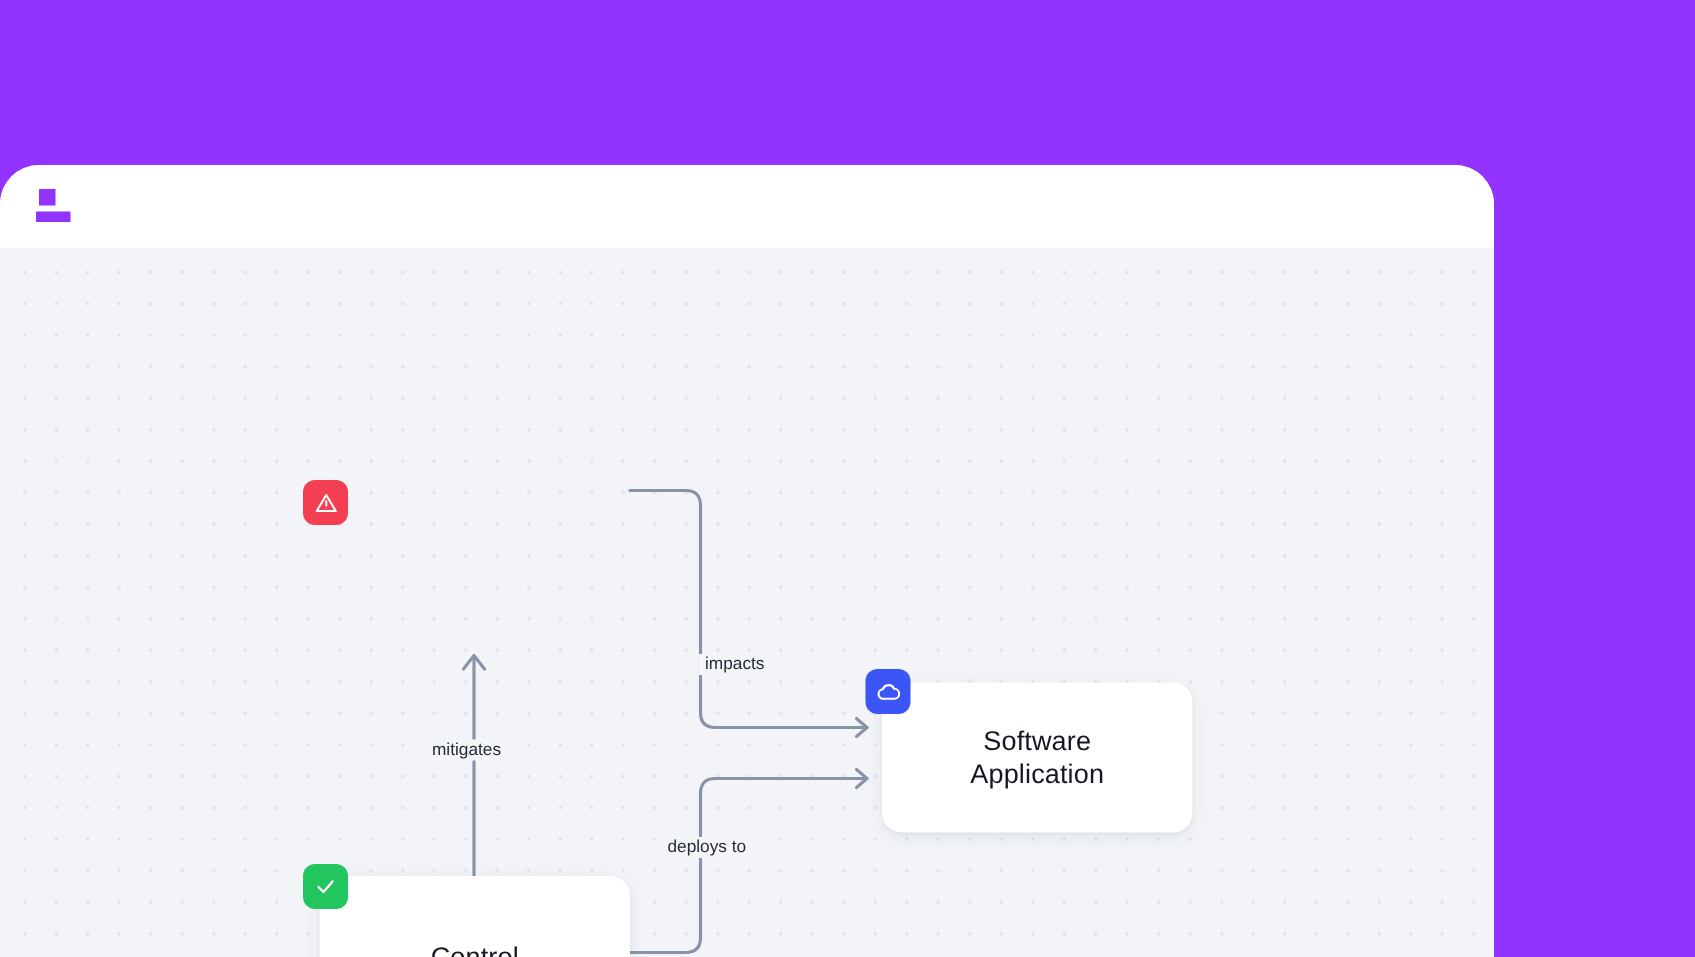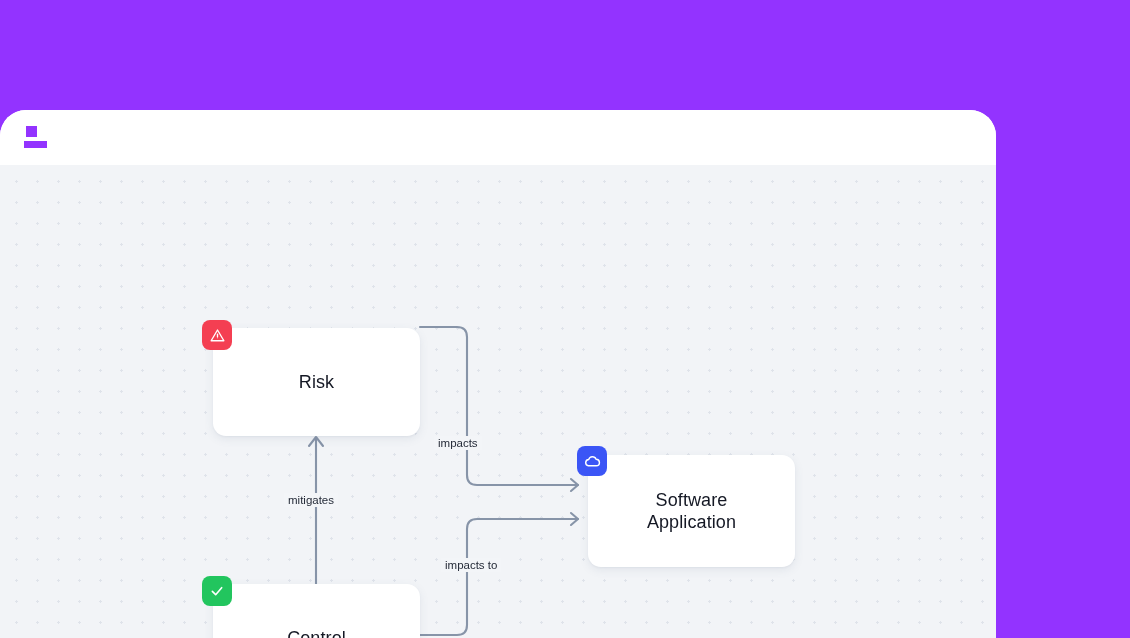--- a/index.html
+++ b/index.html
@@ -79,21 +79,21 @@
   .node-label {
     font-size: 18px;
     font-weight: 400;
     color: #141824;
     line-height: 1.25;
     letter-spacing: 0.1px;
   }
 
   #node-risk    { left: 213px; top: 163px; width: 207px; height: 108px; }
   #node-control { left: 213px; top: 419px; width: 207px; height: 108px; }
-  #node-app     { left: 588px; top: 290px; width: 207px; height: 112px; }
+  #node-app     { left: 588px; top: 290px; width: 207px; height: 100px; }
 
   
   .node-badge {
     position: absolute;
     width: 30px;
     height: 30px;
     border-radius: 8px;
     display: flex;
     align-items: center;
     justify-content: center;
@@ -107,21 +107,21 @@
   
   .edge-label {
     position: absolute;
     font-size: 11.5px;
     color: #252b38;
     background: #f3f5f8;
     padding: 1px 4px;
     white-space: nowrap;
     z-index: 4;
   }
-  #label-impacts   { left: 434px; top: 271px; }
+  #label-impacts   { left: 466px; top: 271px; }
   #label-mitigates { left: 284px; top: 328px; }
   #label-deploys   { left: 441px; top: 393px; }
 </style>
 </head>
 <body>
 
 <div id="app-card">
 
   <div id="app-header"></div>
 
@@ -138,31 +138,28 @@
 
         <path d="M316,419 L316,273"></path>
         <path d="M309,281 L316,272 L323,281"></path>
       </g>
     </svg>
 
     <div class="edge-label" id="label-impacts">impacts</div>
 
     <div class="edge-label" id="label-mitigates">mitigates</div>
 
-    <div class="edge-label" id="label-deploys">impacts to</div>
+    <div class="edge-label" id="label-deploys">deploys to</div>
 
     <div class="node-badge" id="badge-risk">
       <svg width="17" height="17" viewBox="0 0 24 24" fill="none" stroke="#ffffff" stroke-width="1.9" stroke-linecap="round" stroke-linejoin="round">
         <path d="M12 4.2 L21 19.4 H3 Z"></path>
         <line x1="12" y1="10" x2="12" y2="14.2"></line>
         <circle cx="12" cy="16.6" r="0.45" fill="#ffffff" stroke="none"></circle>
       </svg>
-    </div>
-    <div class="node" id="node-risk">
-      <span class="node-label">Risk</span>
     </div>
 
     <div class="node-badge" id="badge-control">
       <svg width="16" height="16" viewBox="0 0 24 24" fill="none" stroke="#ffffff" stroke-width="2.4" stroke-linecap="round" stroke-linejoin="round">
         <path d="M5 12.5 L10 17.5 L19 7"></path>
       </svg>
     </div>
     <div class="node" id="node-control">
       <span class="node-label">Control</span>
     </div>

